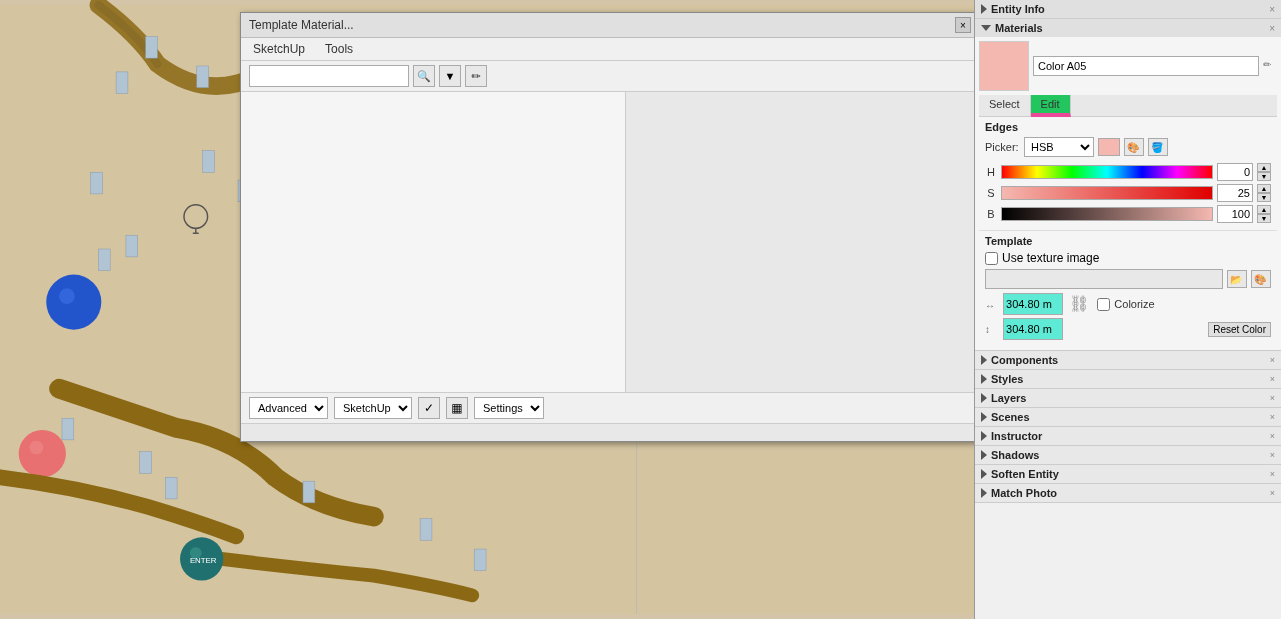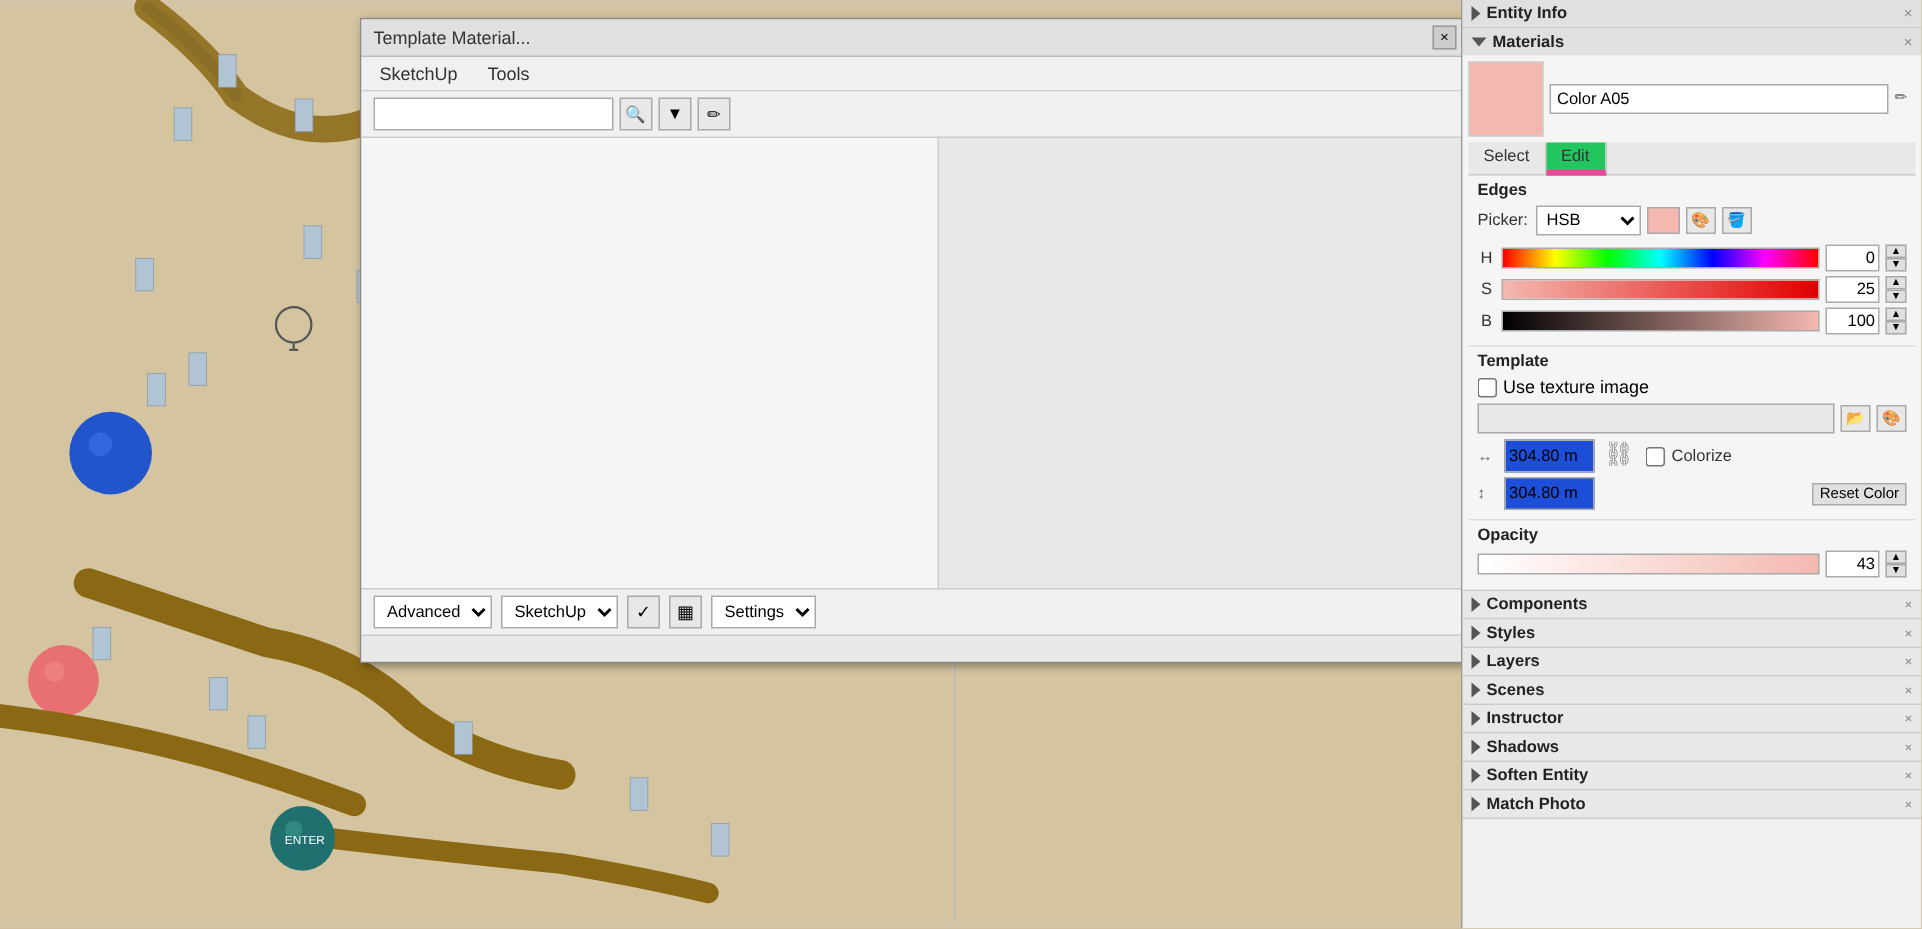--- a/index.html
+++ b/index.html
@@ -449,21 +449,21 @@
       color: #666;
       width: 14px;
     }
 
     .texture-size-input {
       width: 60px;
       height: 18px;
       border: 1px solid #aaa;
       font-size: 11px;
       padding: 10px 2px;
-      background: #1d4ed8;
+      background: #5eead4;
     }
 
     .colorize-row {
       display: flex;
       align-items: center;
       gap: 4px;
       margin-bottom: 4px;
     }
 
     .colorize-label {
@@ -736,33 +736,20 @@
             <span class="colorize-label">Colorize</span>
           </div>
         </div>
         <div class="texture-size-row" style="margin-top:3px;">
           <span class="texture-size-icon">↕</span>
           <input class="texture-size-input" type="text" value="304.80 m" style="">
           <button class="reset-color-btn" style="margin-left:auto;">Reset Color</button>
         </div>
       </div>
 
-      <div class="opacity-section">
-        <div class="opacity-label">Opacity</div>
-        <div class="opacity-row">
-          <div class="opacity-slider-track">
-            <div class="opacity-gradient"></div>
-          </div>
-          <input class="hsb-value-input" type="text" value="43" style="">
-          <div class="hsb-spinner">
-            <div class="hsb-spin-btn">▲</div>
-            <div class="hsb-spin-btn">▼</div>
-          </div>
-        </div>
-      </div>
     </div>
   </div>
 
   <div class="collapsed-items">
     <div class="collapsed-item">
       <div class="collapsed-item-left">
         <div class="triangle-right"></div>
         <span class="panel-section-title">Components</span>
       </div>
       <span class="panel-close-x-small">×</span>

